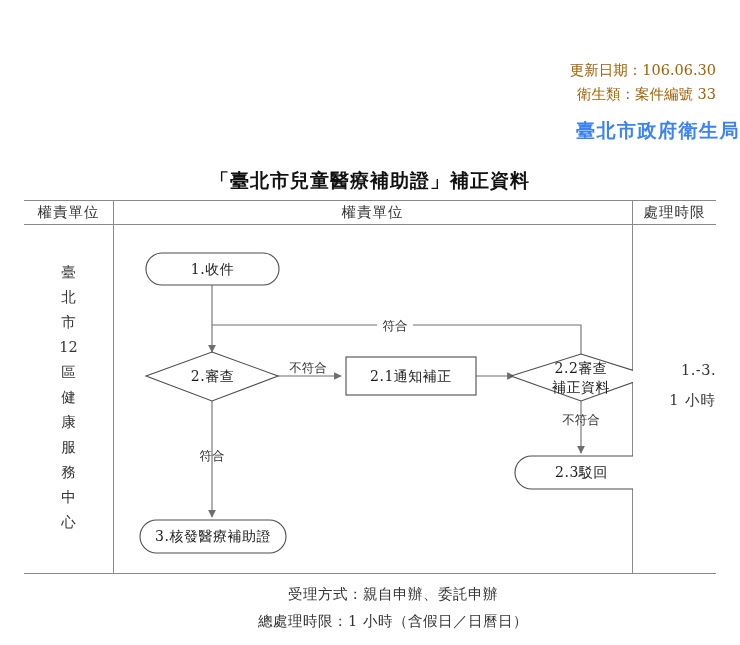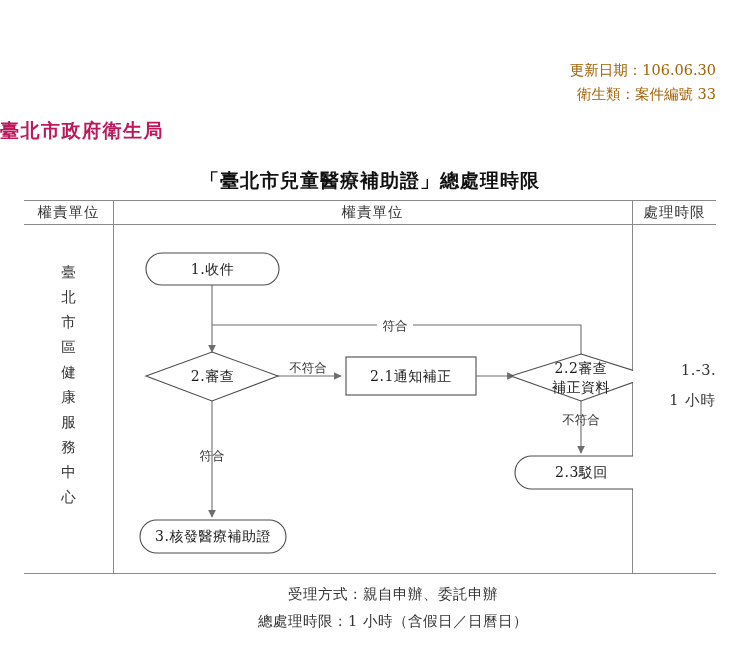--- a/index.html
+++ b/index.html
@@ -26,25 +26,25 @@
     line-height: 24px;
     color: #a16207;
   }
   .meta div { white-space: nowrap; }
 
   
   .title-org {
     position: absolute;
     left: 0; right: 0;
     top: 118px;
-    text-align: left;
+    text-align: right;
     font-size: 19px;
     font-weight: bold;
     letter-spacing: 1.5px;
-    color: #be185d;
+    color: #3b82f6;
   }
   .title-main {
     position: absolute;
     left: 0; right: 0;
     top: 168px;
     text-align: center;
     font-size: 19px;
     font-weight: bold;
     letter-spacing: 1px;
     color: #111;
@@ -155,39 +155,40 @@
 </style>
 </head>
 <body>
 
 <div class="meta">
   <div>更新日期：106.06.30</div>
   <div>衛生類：案件編號 33</div>
 </div>
 
 <div class="title-org">臺北市政府衛生局</div>
-<div class="title-main">「臺北市兒童醫療補助證」總處理時限</div>
+<div class="title-main">「臺北市兒童醫療補助證」補正資料</div>
 
 <div class="frame">
 
   <div class="rule h" style="top:0px;"></div>
   <div class="rule h" style="top:24px;"></div>
   <div class="rule h" style="top:373px;"></div>
 
   <div class="rule v" style="left:89px;  top:0px; height:373px;"></div>
   <div class="rule v" style="left:608px; top:0px; height:373px;"></div>
 
   <div class="hdr hdr-unit">權責單位</div>
   <div class="hdr hdr-flow">權責單位</div>
   <div class="hdr hdr-limit">處理時限</div>
 
   <div class="vert-unit">
     <span>臺</span>
     <span>北</span>
     <span>市</span>
+    <span>12</span>
     <span>區</span>
     <span>健</span>
     <span>康</span>
     <span>服</span>
     <span>務</span>
     <span>中</span>
     <span>心</span>
   </div>
 
   <div class="limit-cell">

